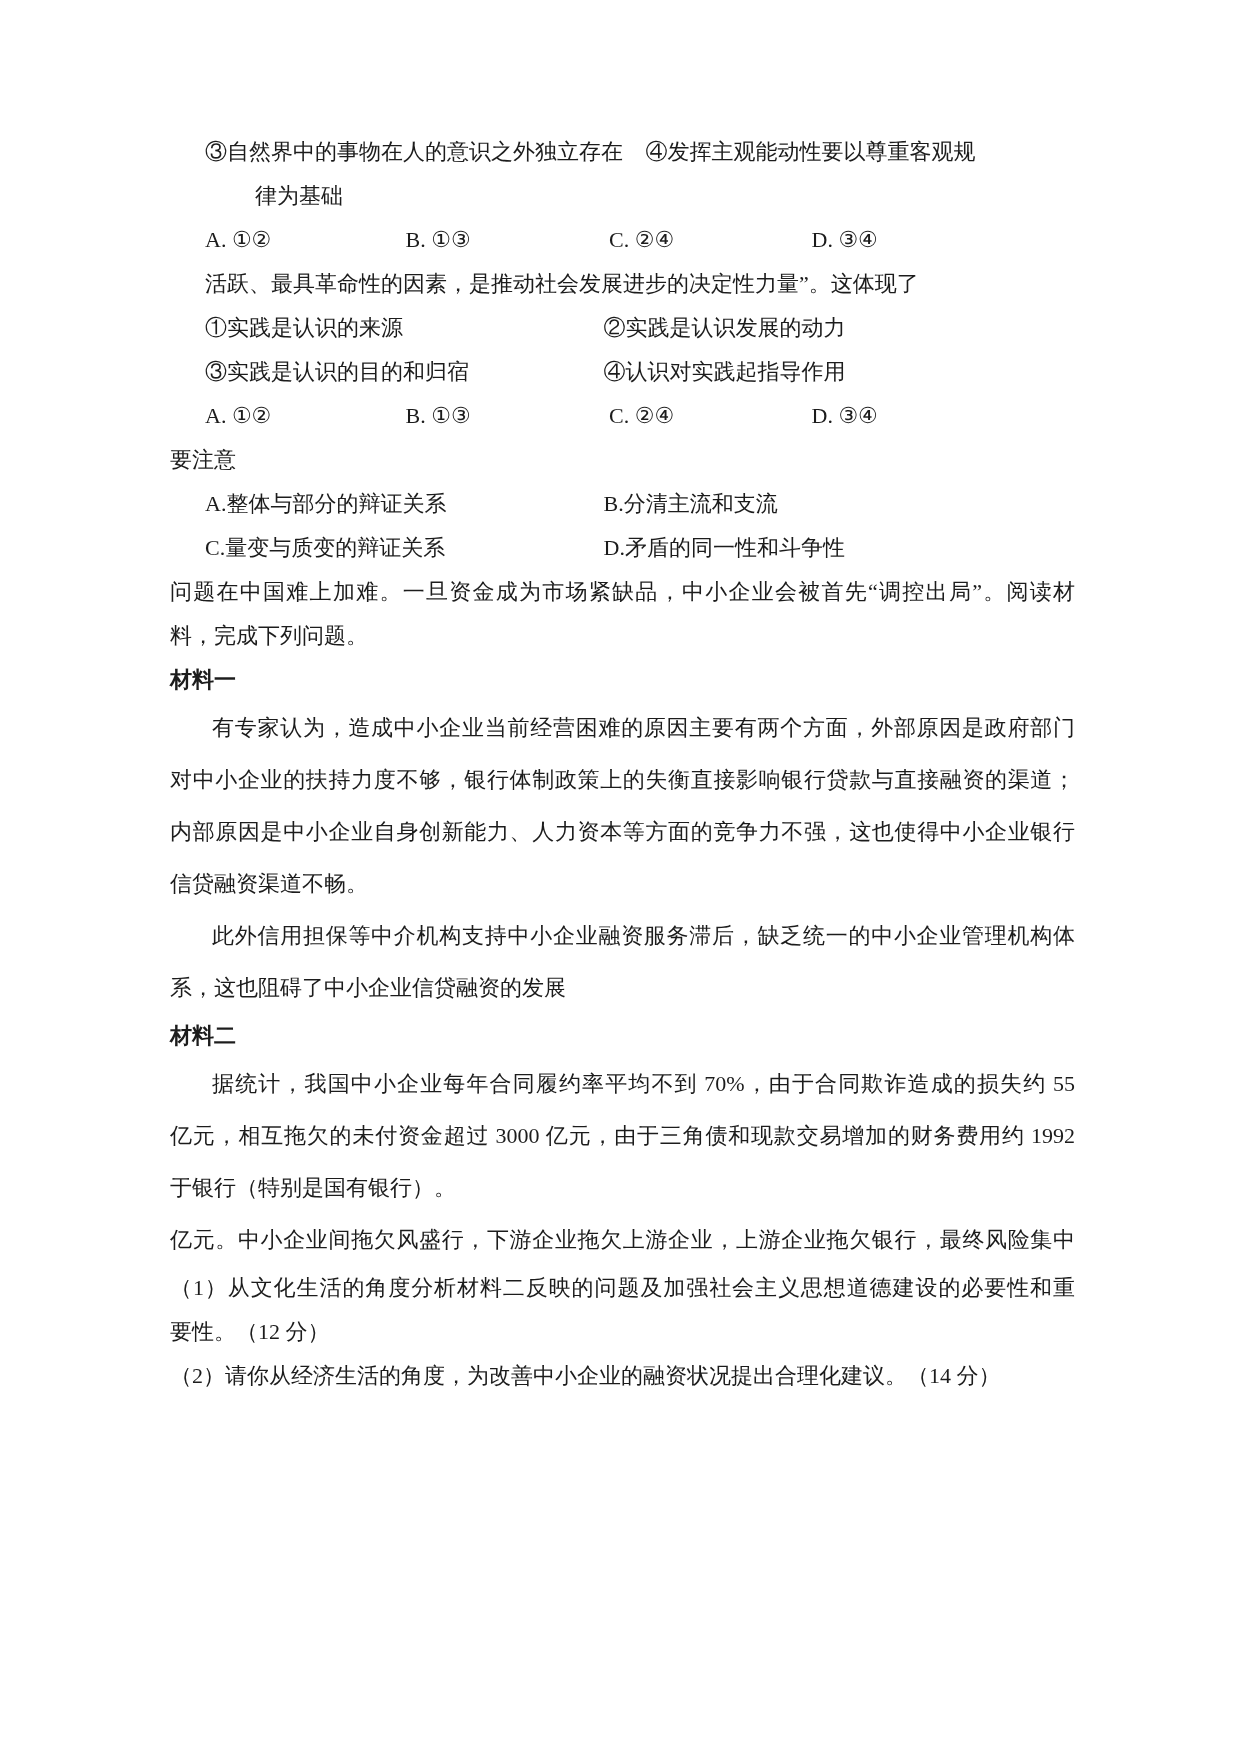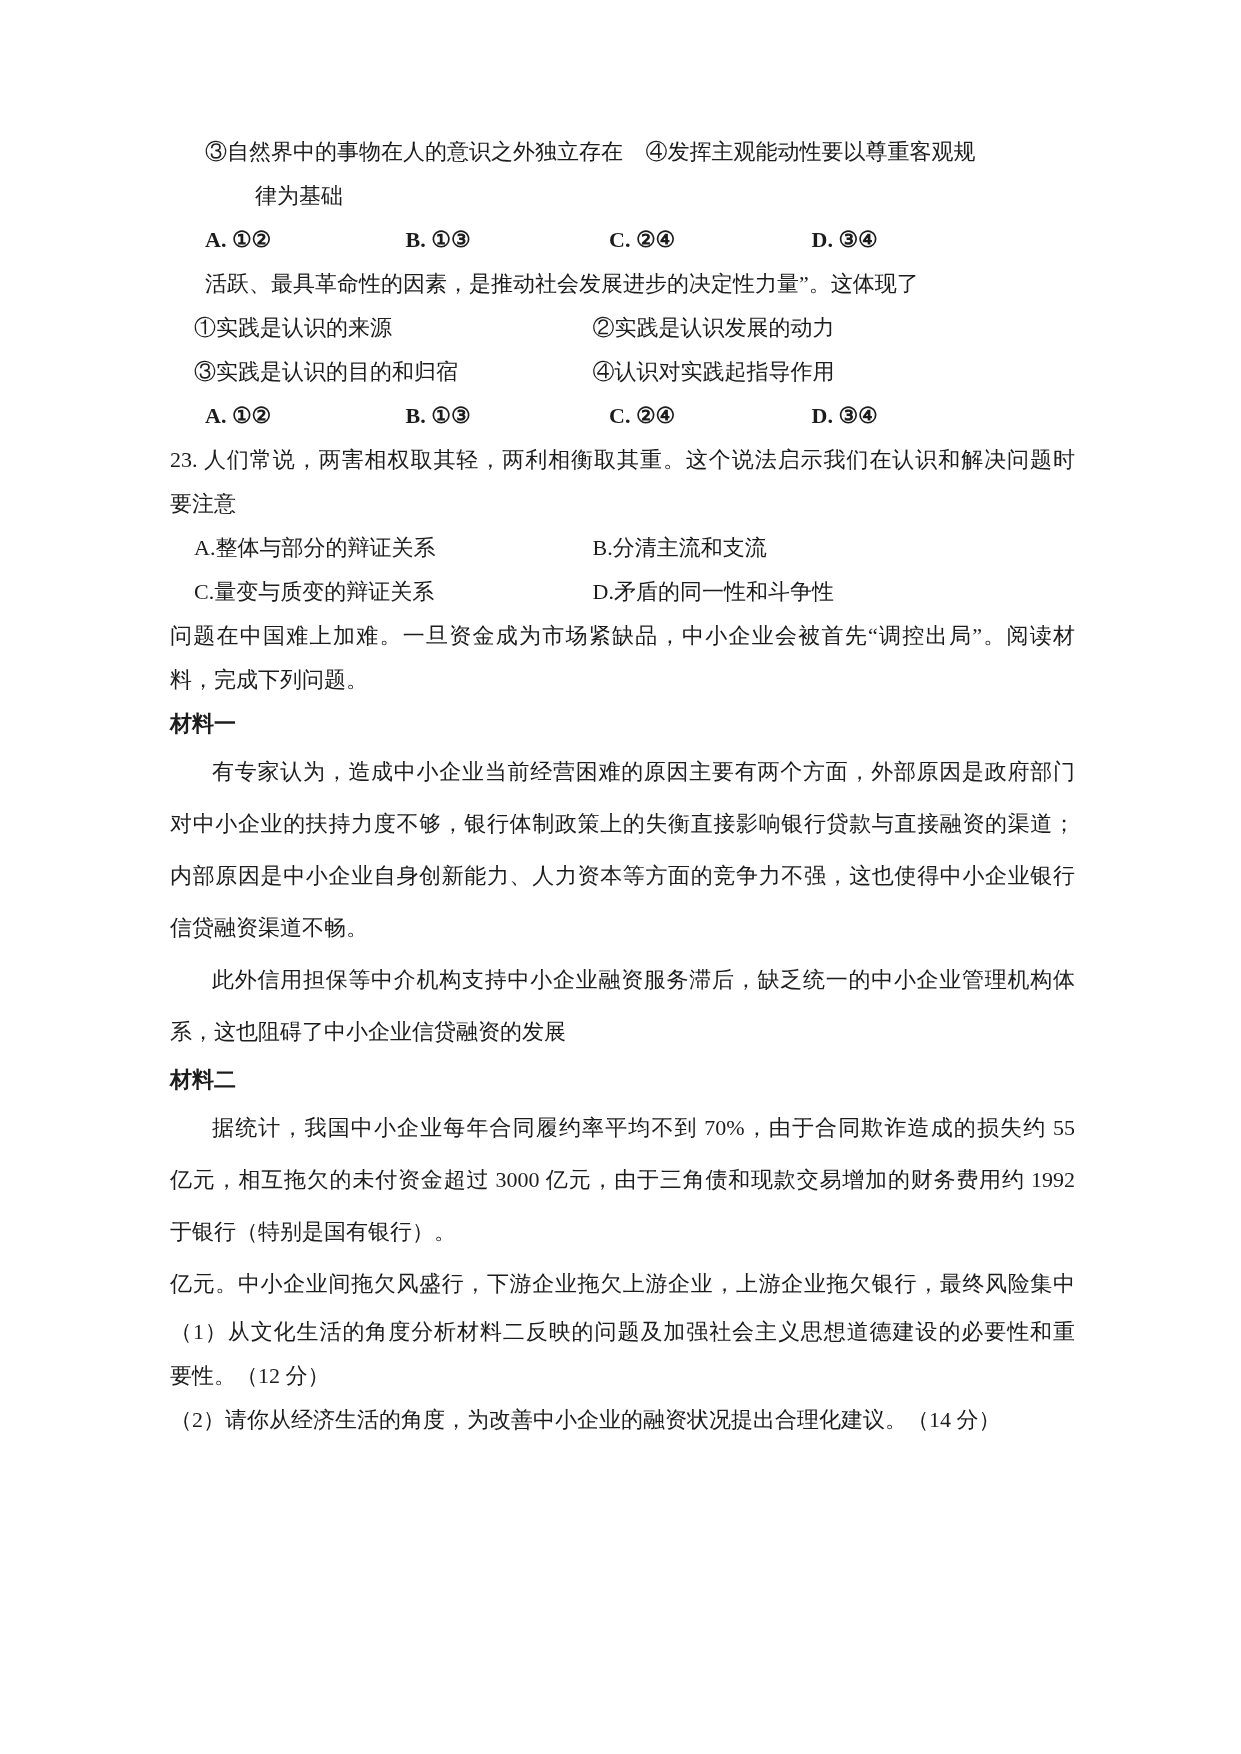--- a/index.html
+++ b/index.html
@@ -19,23 +19,23 @@
   .line { line-height: 44px; min-height: 44px; white-space: nowrap; }
   .wide { line-height: 52px; min-height: 52px; }
   .just { white-space: normal; text-align: justify; text-align-last: justify; overflow: hidden; max-height: 44px; }
   .wide.just { max-height: 52px; }
   .ind1 { padding-left: 35px; }
   .ind2 { padding-left: 85px; }
   .tind { text-indent: 42px; }
   .bold { font-weight: bold; }
   .seg { display: inline-block; white-space: nowrap; vertical-align: top; }
   .seg-l { margin-left: 35px; width: 435px; }
-  .opt-l { display: inline-block; margin-left: 24px; width: 393px; white-space: nowrap; vertical-align: top; }
+  .opt-l { display: inline-block; margin-left: 35px; width: 393px; white-space: nowrap; vertical-align: top; }
   .opt-r { display: inline-block; white-space: nowrap; vertical-align: top; }
-  .ans { display: inline-block; white-space: nowrap; vertical-align: top; font-weight: bold; }
+  .ans { display: inline-block; white-space: nowrap; vertical-align: top; }
   .ans-1 { margin-left: 35px; width: 195px; }
   .ans-2 { width: 198px; }
   .ans-3 { width: 197px; }
   .ans-4 { }
 </style>
 </head>
 <body>
 
 <main class="page">
 
@@ -65,21 +65,20 @@
     </div>
     <div class="line">
       <span class="ans ans-1">A. ①②</span>
       <span class="ans ans-2">B. ①③</span>
       <span class="ans ans-3">C. ②④</span>
       <span class="ans ans-4">D. ③④</span>
     </div>
   </section>
 
   <section>
-    <div class="line just">23. 人们常说，两害相权取其轻，两利相衡取其重。这个说法启示我们在认识和解决问题时</div>
     <div class="line">要注意</div>
     <div class="line">
       <span class="opt-l">A.整体与部分的辩证关系</span>
       <span class="opt-r">B.分清主流和支流</span>
     </div>
     <div class="line">
       <span class="opt-l">C.量变与质变的辩证关系</span>
       <span class="opt-r">D.矛盾的同一性和斗争性</span>
     </div>
   </section>

